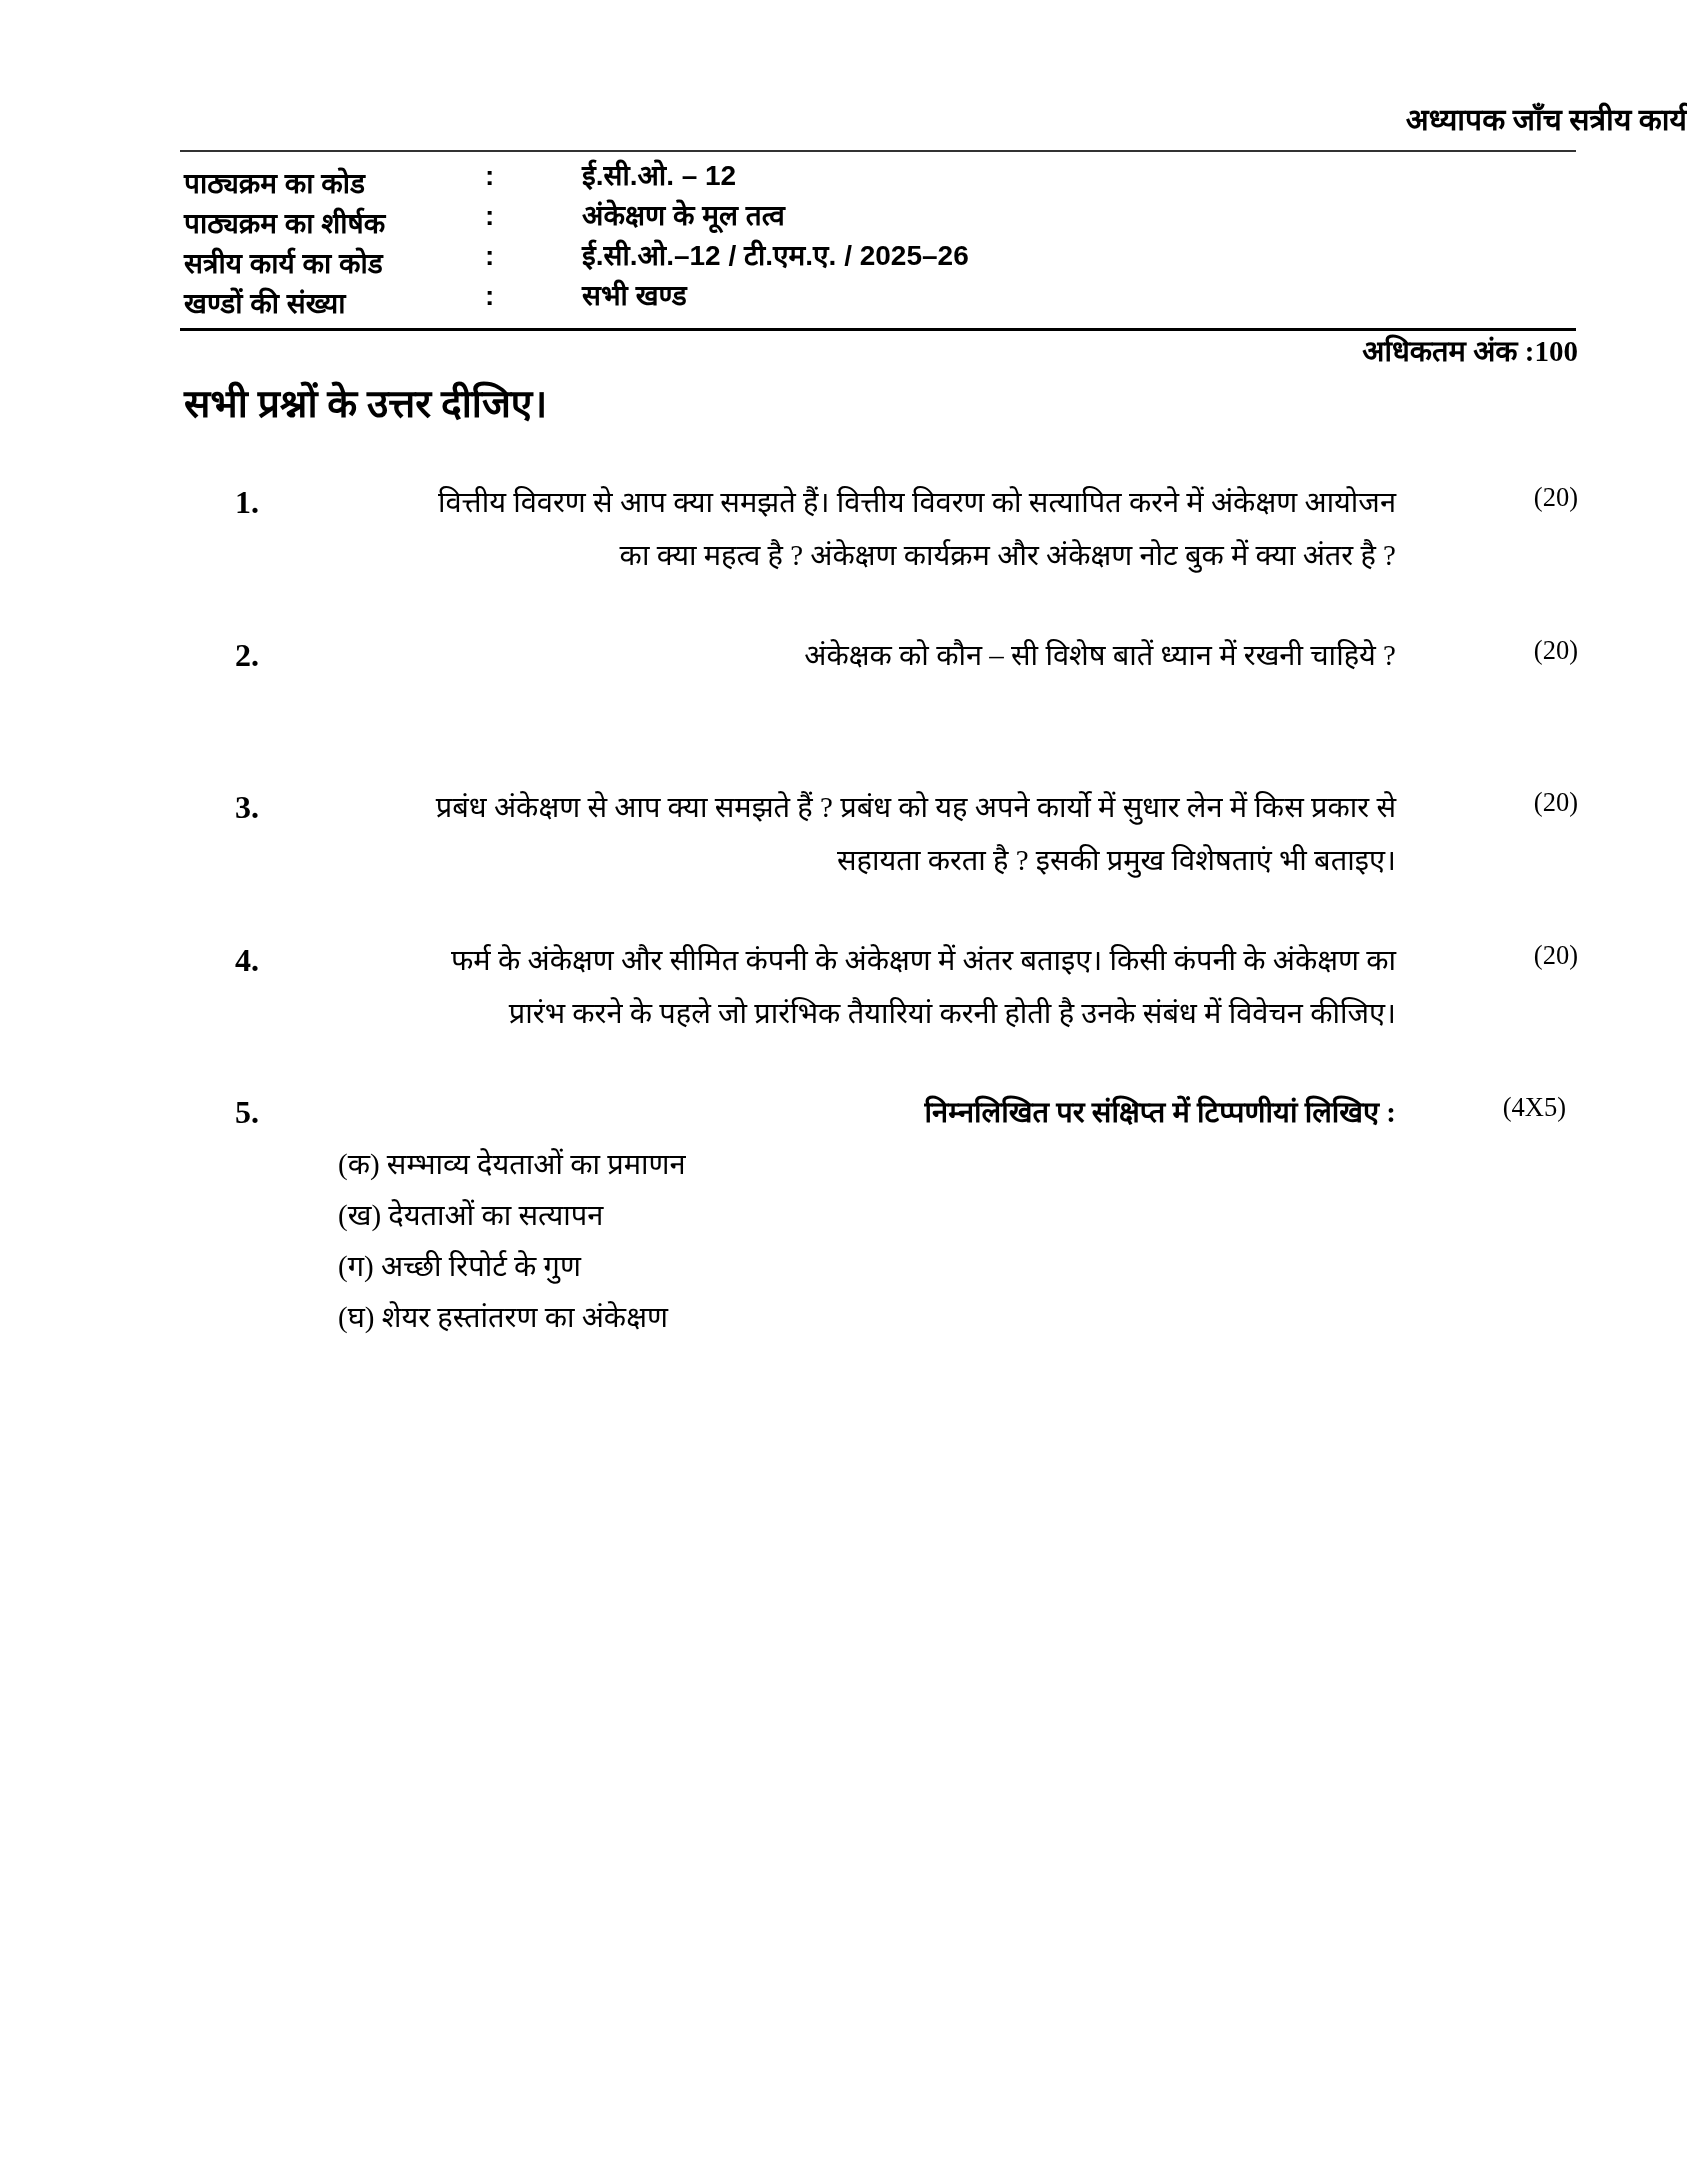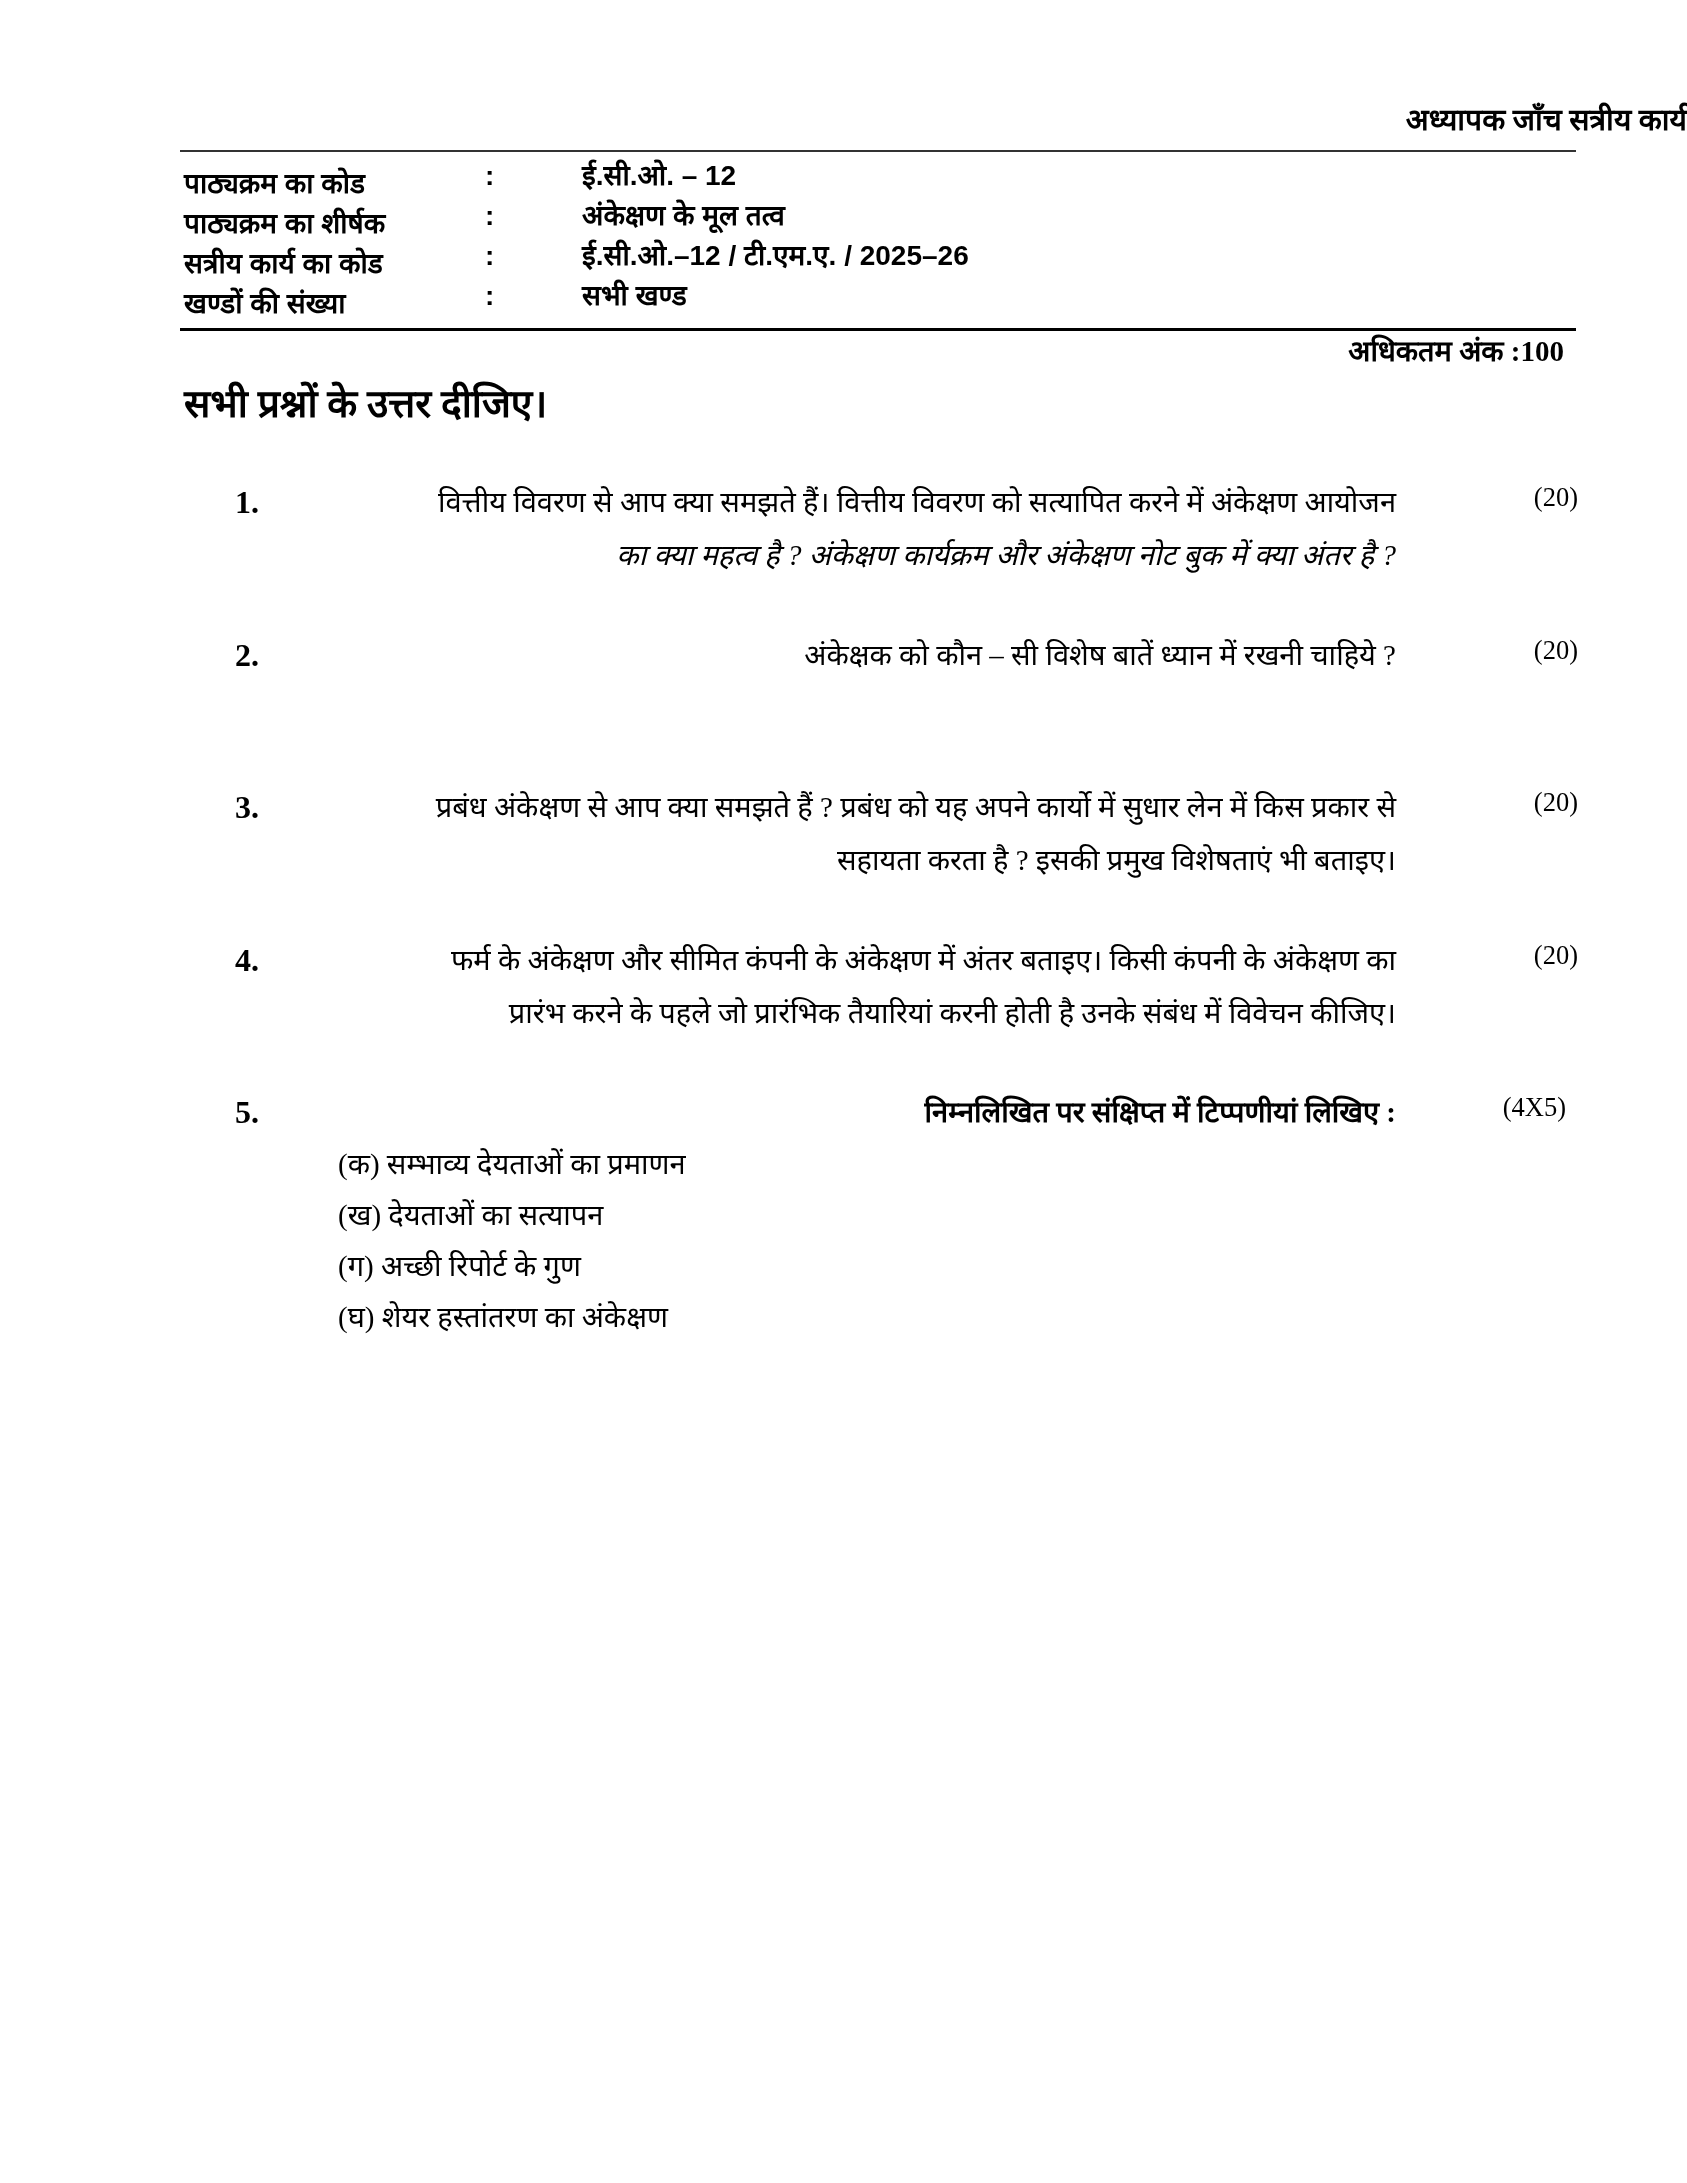--- a/index.html
+++ b/index.html
@@ -53,21 +53,21 @@
       font-size: 28px;
       line-height: 40px;
     }
     .meta-label { position: absolute; left: 0; top: 8px; }
     .meta-colon { position: absolute; left: 301px; top: 0; }
     .meta-value { position: absolute; left: 398px; top: 0; }
 
     .max-marks {
       position: absolute;
       top: 331px;
-      right: 123px;
+      right: 109px;
       font-size: 29px;
       font-weight: bold;
       line-height: 40px;
       margin-left: 18px;
     }
     .instruction {
       position: absolute;
       top: 384px;
       left: 184px;
       font-size: 39px;
@@ -91,21 +91,21 @@
     .q-text {
       position: absolute;
       left: 76px;
       top: 0;
       width: 1085px;
       font-size: 29px;
       line-height: 53px;
     }
     .q-text.bold { font-weight: bold; }
     .q-line { display: block; white-space: nowrap; text-align: right; }
-    .q-line.indent { padding-left: 4px; font-style: italic; }
+    .q-line.indent { padding-left: 4px; }
     .q-marks {
       position: absolute;
       right: 0;
       top: -5.3px;
       font-size: 26.5px;
       line-height: 53px;
       text-align: center;
     }
     .q-marks.wide { right: 12px; }
     .sub-items {

